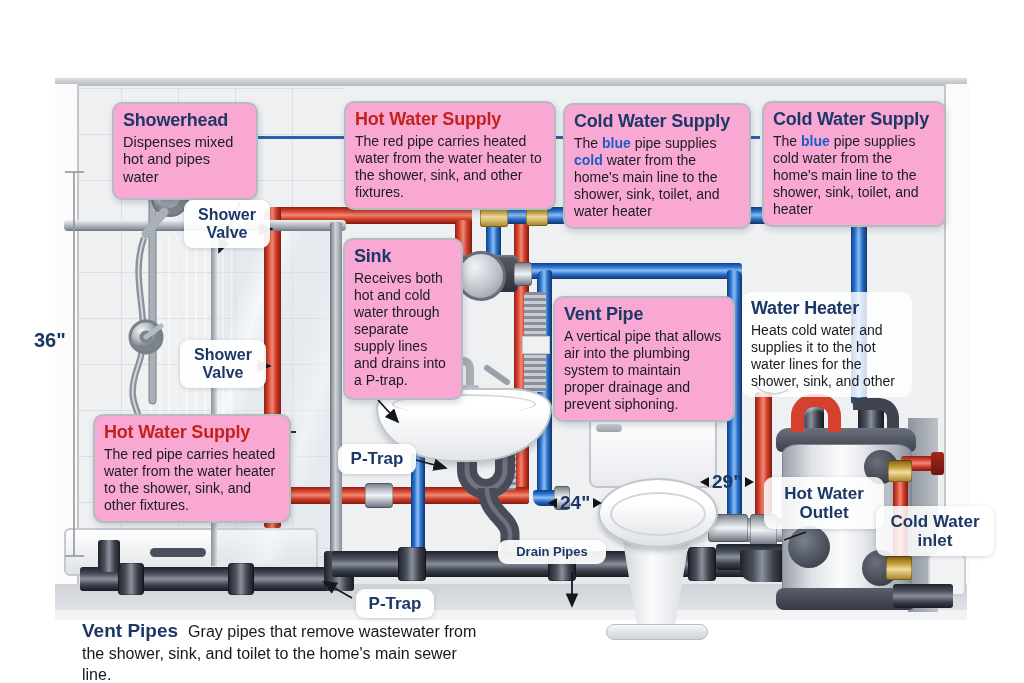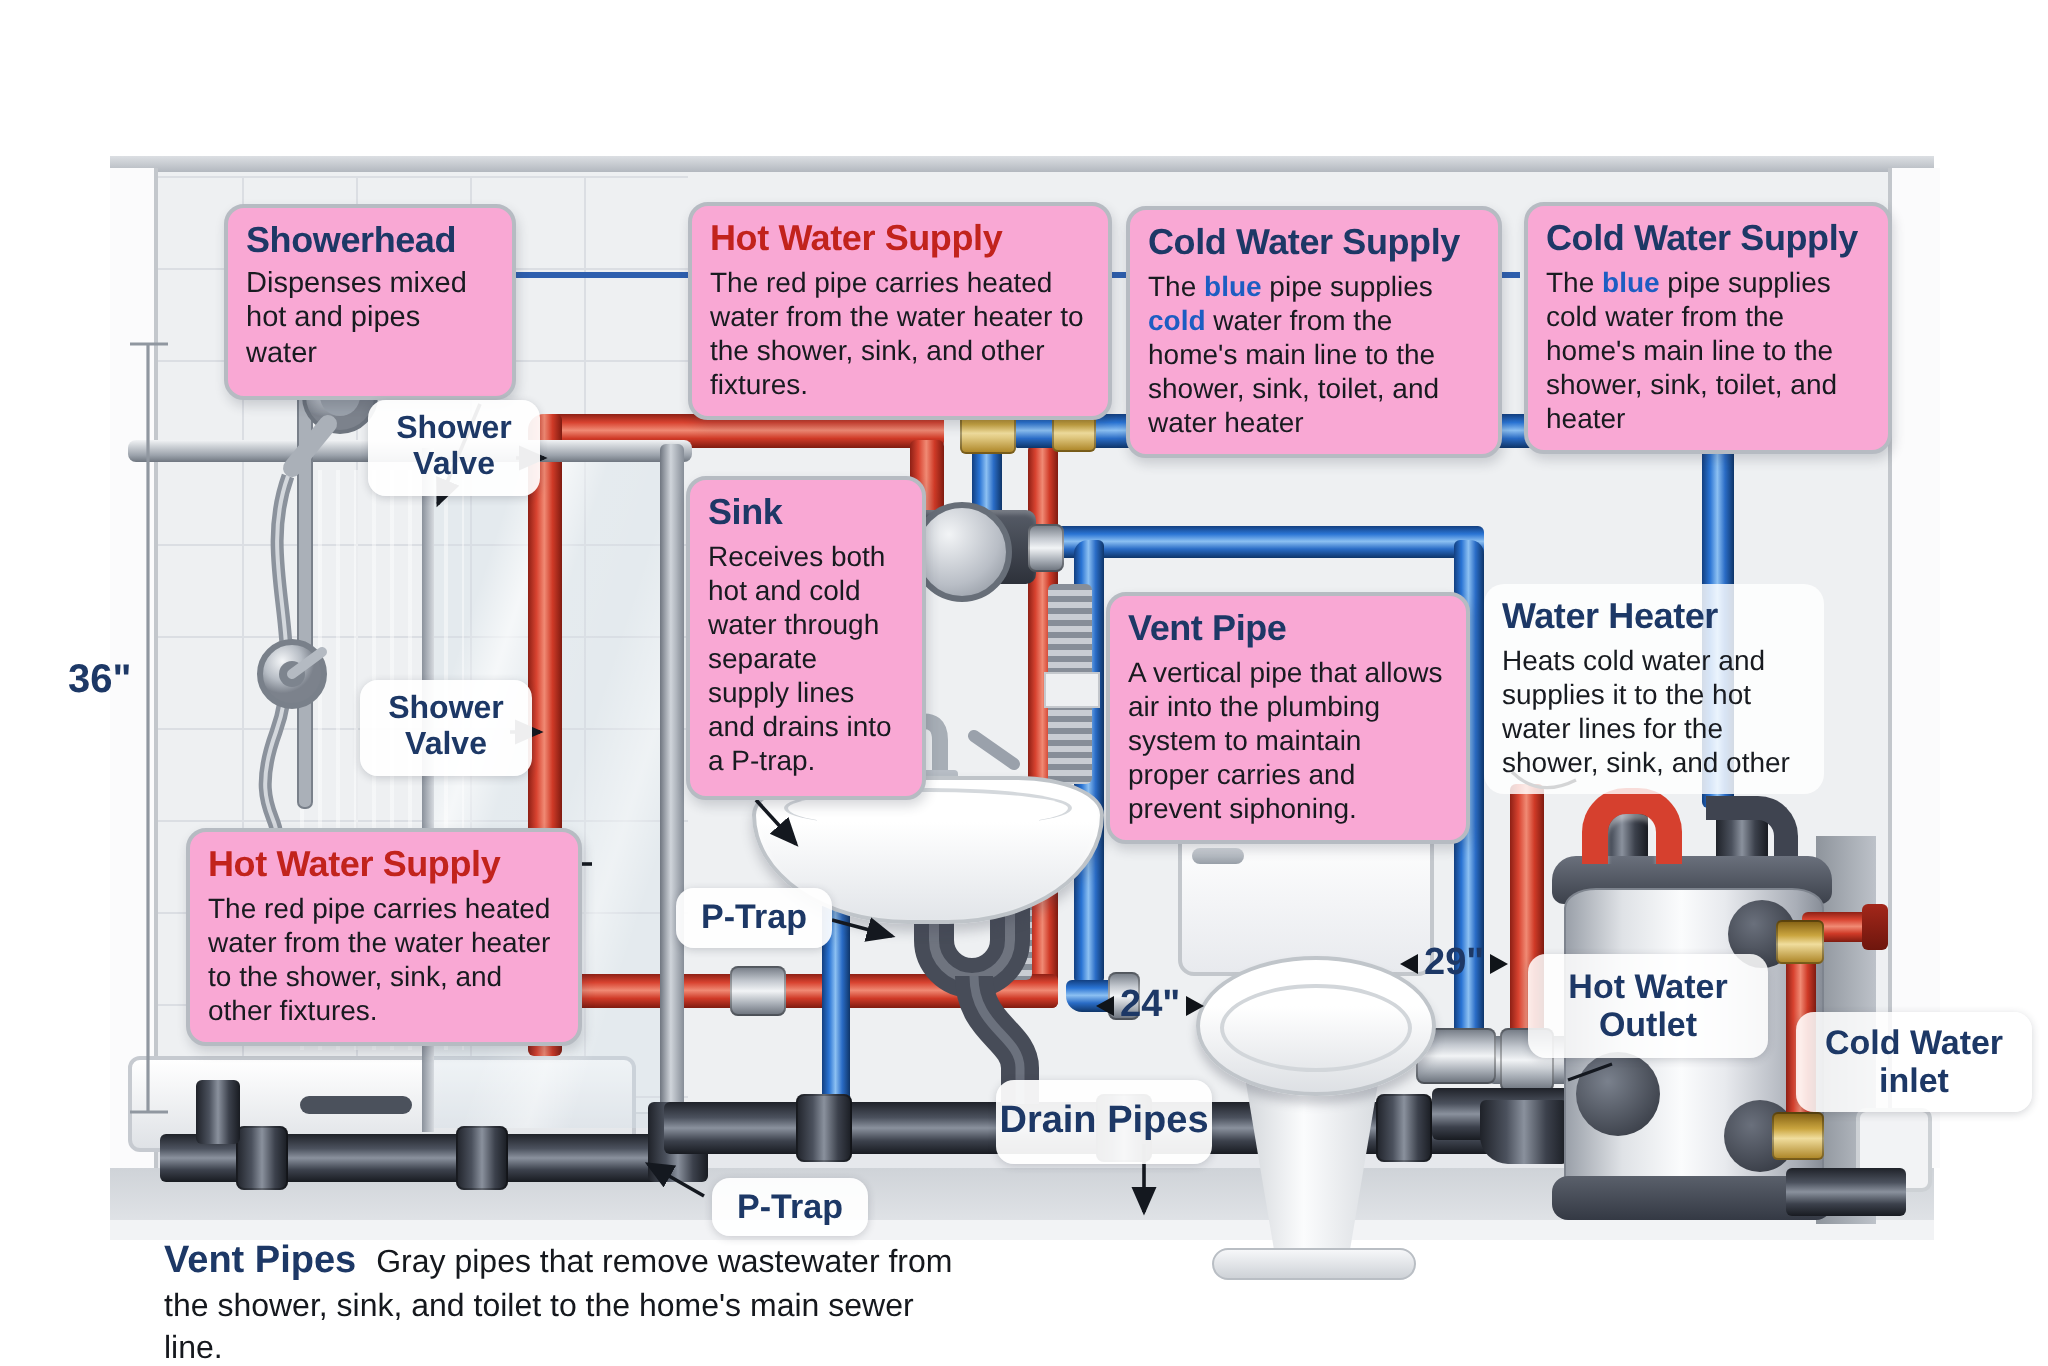--- a/index.html
+++ b/index.html
@@ -245,44 +245,44 @@
 
   <div class="pill" style="left:184px;top:200px;width:86px;height:48px">Shower Valve</div>
 
   <div class="co" style="left:343px;top:238px;width:98px;min-height:144px">
     <h3>Sink</h3>
     <p>Receives both hot and cold water through separate supply lines and drains into a P-trap.</p>
   </div>
 
   <div class="co" style="left:553px;top:296px;width:160px;min-height:80px">
     <h3>Vent Pipe</h3>
-    <p>A vertical pipe that allows air into the plumbing system to maintain proper carries and prevent siphoning.</p>
+    <p>A vertical pipe that allows air into the plumbing system to maintain proper drainage and prevent siphoning.</p>
   </div>
 
   <div class="co" style="left:742px;top:292px;width:152px;min-height:84px;background:rgba(255,255,255,.82);border:none;box-shadow:none">
     <h3>Water Heater</h3>
     <p>Heats cold water and supplies it to the hot water lines for the shower, sink, and other</p>
   </div>
 
   <div class="pill" style="left:180px;top:340px;width:86px;height:48px">Shower Valve</div>
 
   <div class="co red" style="left:93px;top:414px;width:176px;min-height:90px">
     <h3>Hot Water Supply</h3>
     <p>The red pipe carries heated water from the water heater to the shower, sink, and other fixtures.</p>
   </div>
 
   <div class="pill" style="left:338px;top:444px;width:78px;height:30px;font-size:17px">P-Trap</div>
 
-  <div class="pill" style="left:498px;top:540px;width:108px;height:42px;font-size:19px">Drain Pipes</div>
+  <div class="pill" style="left:498px;top:540px;width:108px;height:24px;font-size:13px">Drain Pipes</div>
 
   <div class="pill" style="left:356px;top:589px;width:78px;height:29px;font-size:17px">P-Trap</div>
 
   <div class="pill" style="left:764px;top:477px;width:120px;height:52px;font-size:17px;background:rgba(255,255,255,.86)">Hot Water Outlet</div>
 
-  <div class="pill" style="left:898px;top:506px;width:118px;height:50px;font-size:17px;background:rgba(255,255,255,.86)">Cold Water inlet</div>
+  <div class="pill" style="left:876px;top:506px;width:118px;height:50px;font-size:17px;background:rgba(255,255,255,.86)">Cold Water inlet</div>
 
   <div class="meas" style="left:34px;top:330px;font-size:20px">
     <span>36"</span>
   </div>
   <div class="meas" style="left:548px;top:493px">
     <span class="arrL"></span>
     <span>24"</span>
     <span class="arrR"></span>
   </div>
   <div class="meas" style="left:700px;top:472px">

